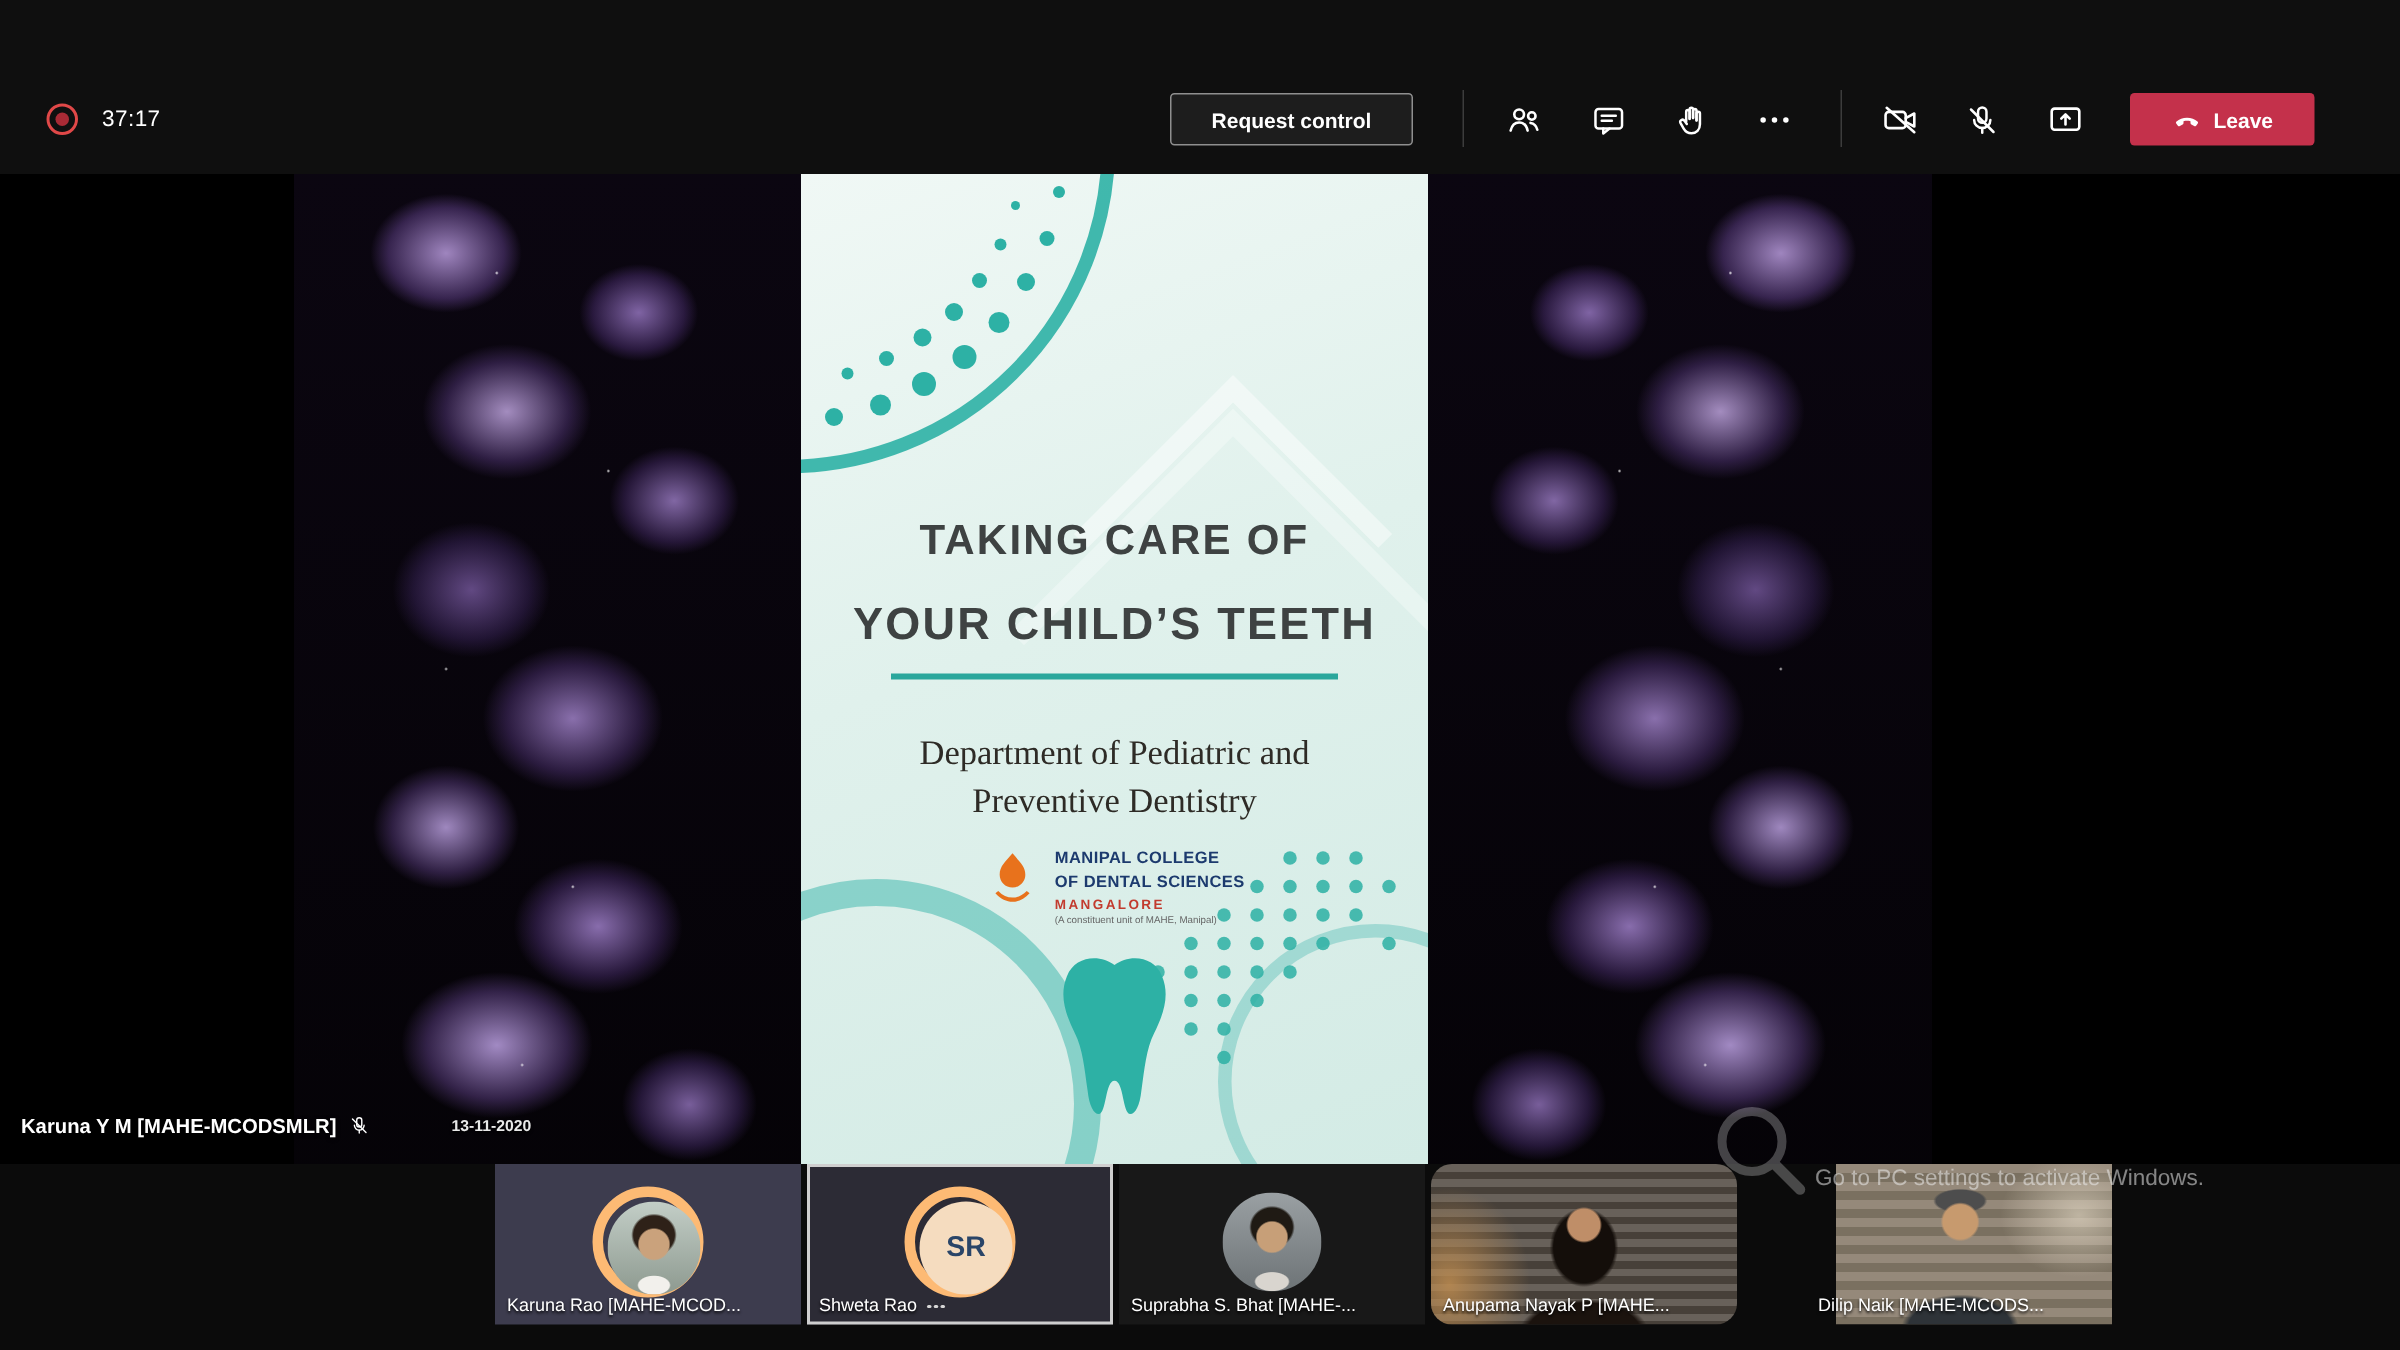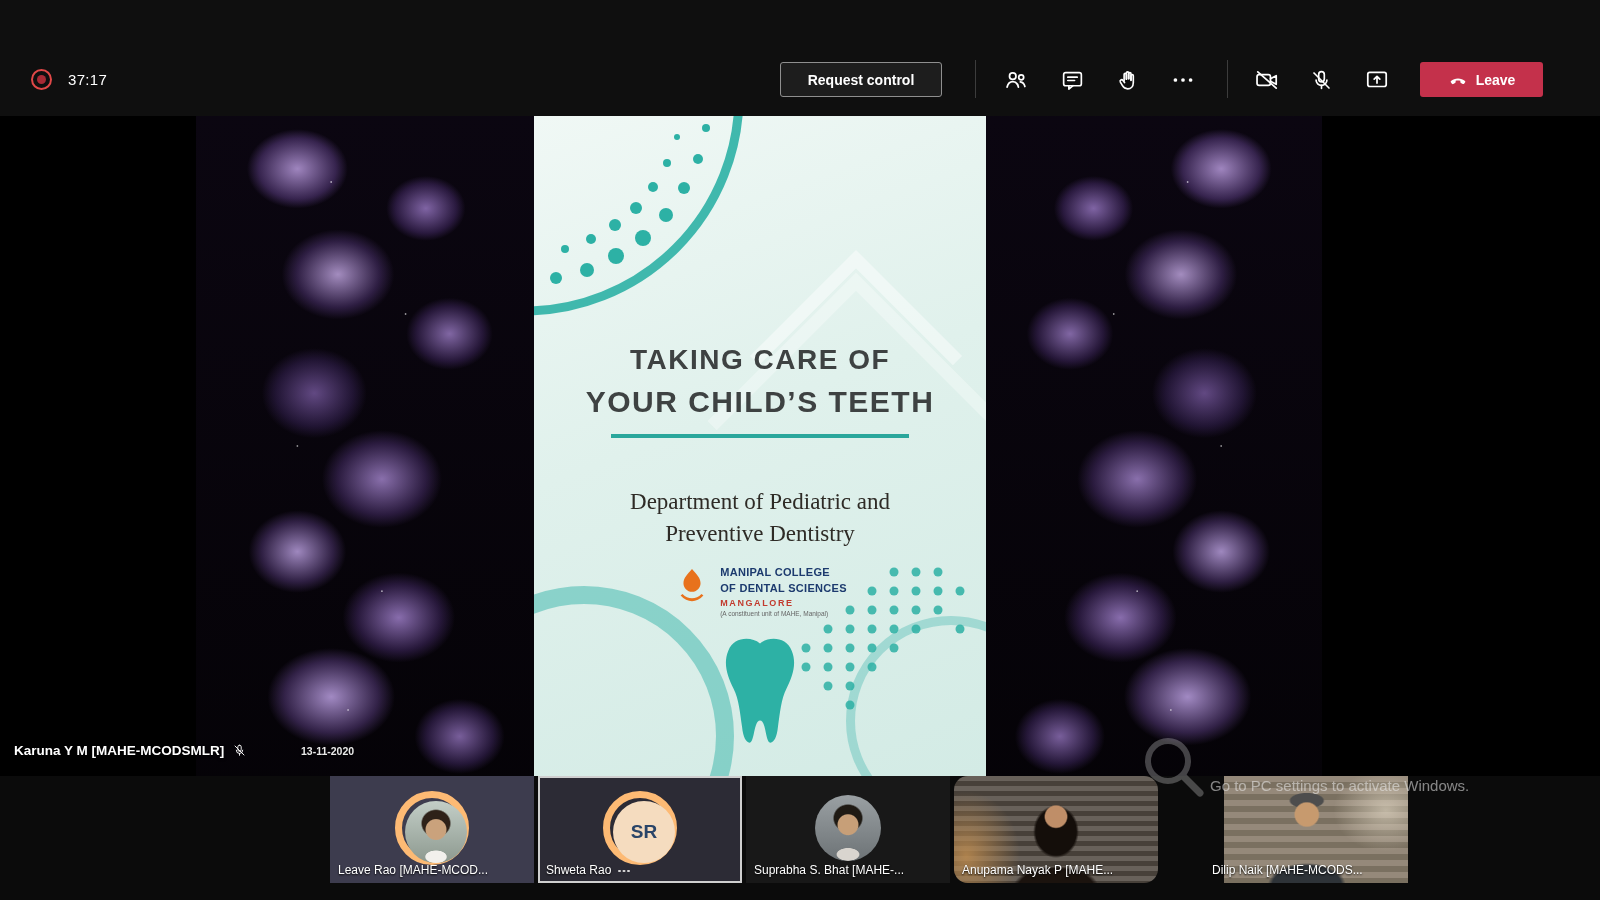--- a/index.html
+++ b/index.html
@@ -42,32 +42,32 @@
       radial-gradient(ellipse 65px 55px at 30% 66%, rgba(175,150,210,.9), rgba(95,65,135,.45) 55%, transparent 75%),
       radial-gradient(ellipse 75px 60px at 60% 76%, rgba(150,120,190,.9), rgba(80,50,120,.45) 55%, transparent 75%),
       radial-gradient(ellipse 85px 65px at 40% 88%, rgba(170,145,205,.95), rgba(95,65,135,.5) 55%, transparent 75%),
       radial-gradient(ellipse 60px 50px at 78% 94%, rgba(140,110,180,.85), rgba(75,48,115,.45) 55%, transparent 75%),
       linear-gradient(rgba(35,18,55,.25), rgba(8,4,12,.4));
   }
   .flowers.left { width:338px; }
   .flowers.right { width:336px; transform:scaleX(-1); }
 
   
-  .poster { position:relative; width:452px; height:660px; background:linear-gradient(160deg,#f0f8f5 0%, #e0f1ec 45%, #d3ebe5 100%); overflow:hidden; }
+  .poster { position:relative; width:418px; height:660px; background:linear-gradient(160deg,#f0f8f5 0%, #e0f1ec 45%, #d3ebe5 100%); overflow:hidden; }
   .deco-tl { position:absolute; top:0; left:0; }
   .deco-br { position:absolute; right:12px; bottom:52px; }
   .ring-bl { position:absolute; left:-100px; bottom:-110px; width:300px; height:300px; border-radius:50%; border:18px solid rgba(70,185,175,.55); }
   .ring-br { position:absolute; right:-70px; bottom:-50px; width:210px; height:210px; border-radius:50%; border:9px solid rgba(70,185,175,.38); }
   .chev { position:absolute; border-top:13px solid rgba(255,255,255,.45); border-left:13px solid rgba(255,255,255,.45); transform:rotate(45deg); }
   .chev1 { width:150px; height:150px; right:55px; top:165px; }
   .chev2 { width:210px; height:210px; right:25px; top:200px; opacity:.7; }
 
   .p-title { position:absolute; top:228px; left:0; width:100%; text-align:center; color:#3e4242; z-index:3; }
   .p-title .t1 { font-size:28px; font-weight:600; letter-spacing:1.5px; }
-  .p-title .t2 { font-size:30px; font-weight:700; letter-spacing:1.5px; margin-top:9px; }
+  .p-title .t2 { font-size:30px; font-weight:700; letter-spacing:1.5px; margin-top:24px; }
   .p-underline { width:298px; height:4px; background:#2aa79c; margin:15px auto 0; }
   .p-dept { position:absolute; top:370px; left:0; width:100%; text-align:center; font-family:"Liberation Serif", serif; font-size:23px; color:#2e2b26; line-height:32px; z-index:3; }
   .p-logo-row { position:absolute; top:448px; left:0; width:100%; display:flex; justify-content:center; align-items:flex-start; gap:9px; z-index:3; }
   .logo-text { text-align:left; }
   .lt12 { font-size:11px; font-weight:700; color:#1c3a6e; line-height:16px; letter-spacing:.3px; }
   .lt3 { font-size:9px; color:#c23b2e; font-weight:700; letter-spacing:1.6px; margin-top:2px; }
   .lt4 { font-size:6.5px; color:#666; margin-top:2px; }
   .p-tooth { position:absolute; top:520px; left:50%; transform:translateX(-50%); z-index:3; }
   .p-band { position:absolute; bottom:0; left:0; width:100%; height:38px; background:#4fbcb1; display:flex; flex-direction:column; align-items:center; justify-content:center; color:#123f3a; font-size:12px; font-weight:600; line-height:15px; z-index:4; }
 
@@ -311,21 +311,21 @@
     <div class="date-stamp">13-11-2020</div>
   </div>
 
   <div class="strip">
 
     <div class="tile tile-arathi">
       <div class="av-ring">
         <div class="inner face-arathi"></div>
       </div>
       <div class="name">
-        <span>Leave Rao [MAHE-MCOD...</span>
+        <span>Karuna Rao [MAHE-MCOD...</span>
       </div>
     </div>
 
     <div class="tile tile-shweta">
       <div class="av-ring">
         <div class="sr-circle">SR</div>
       </div>
       <div class="name">
         <span>Shweta Rao</span>
         <span class="mini-dots"></span>

